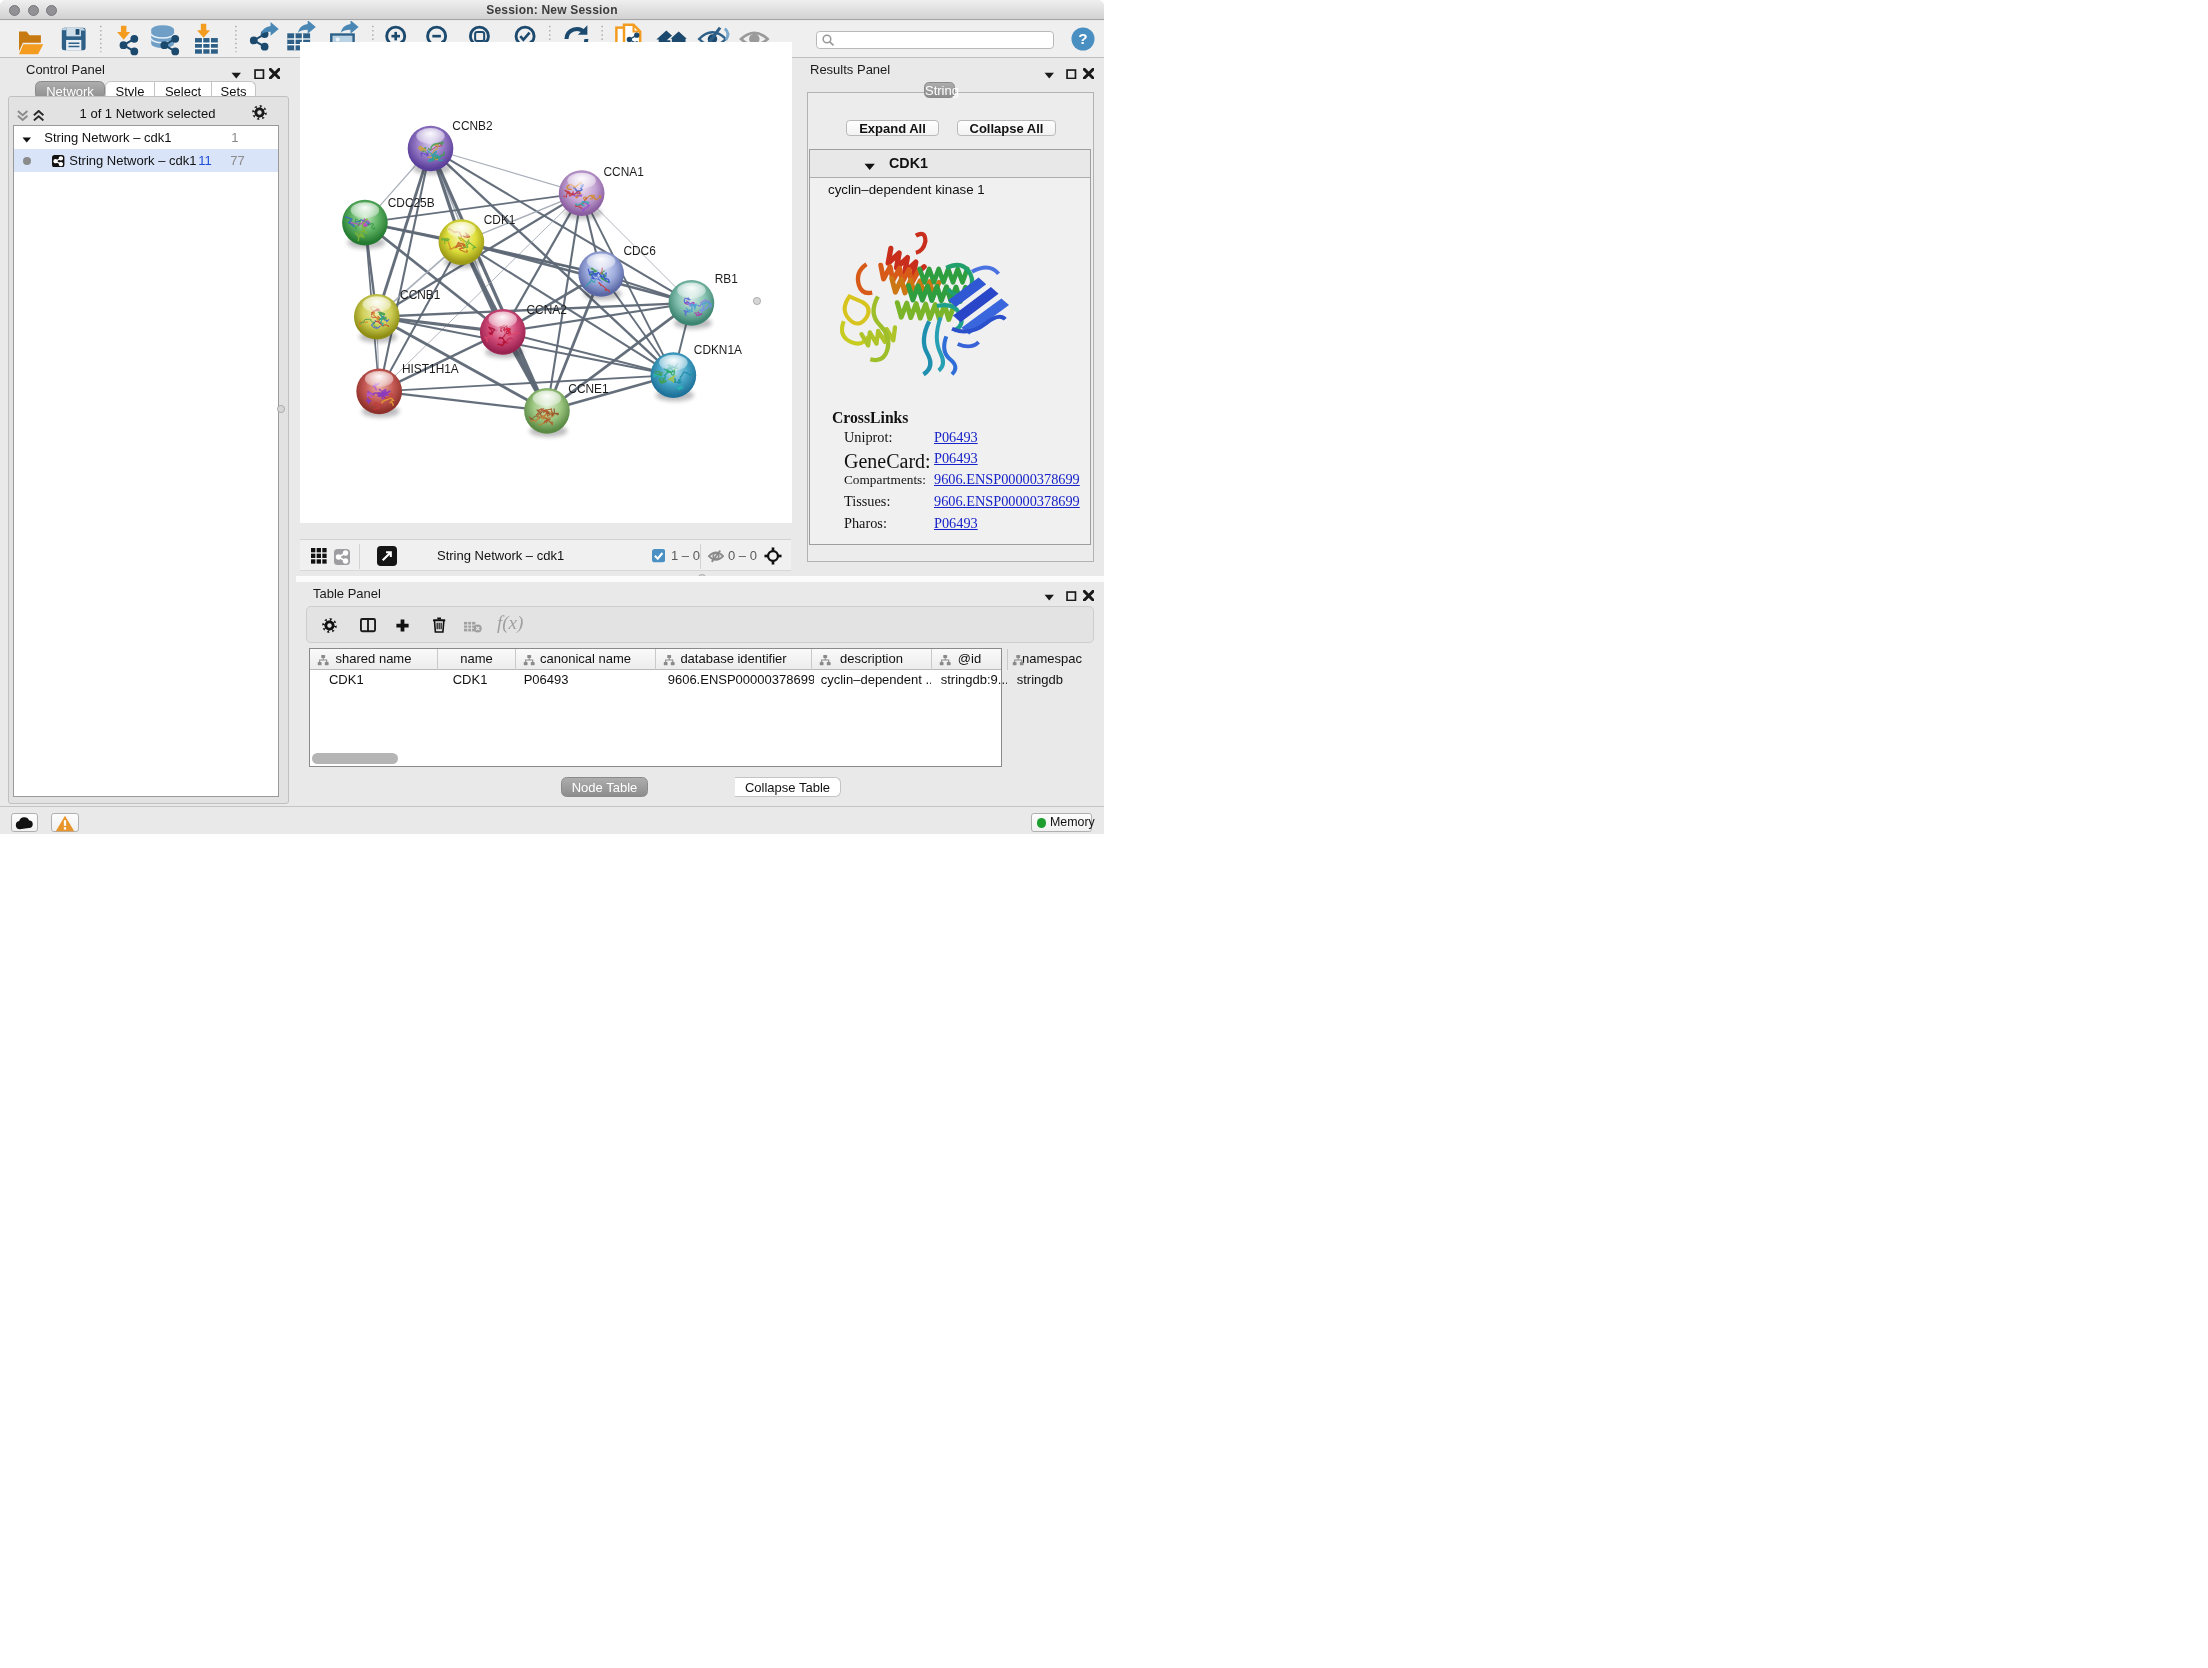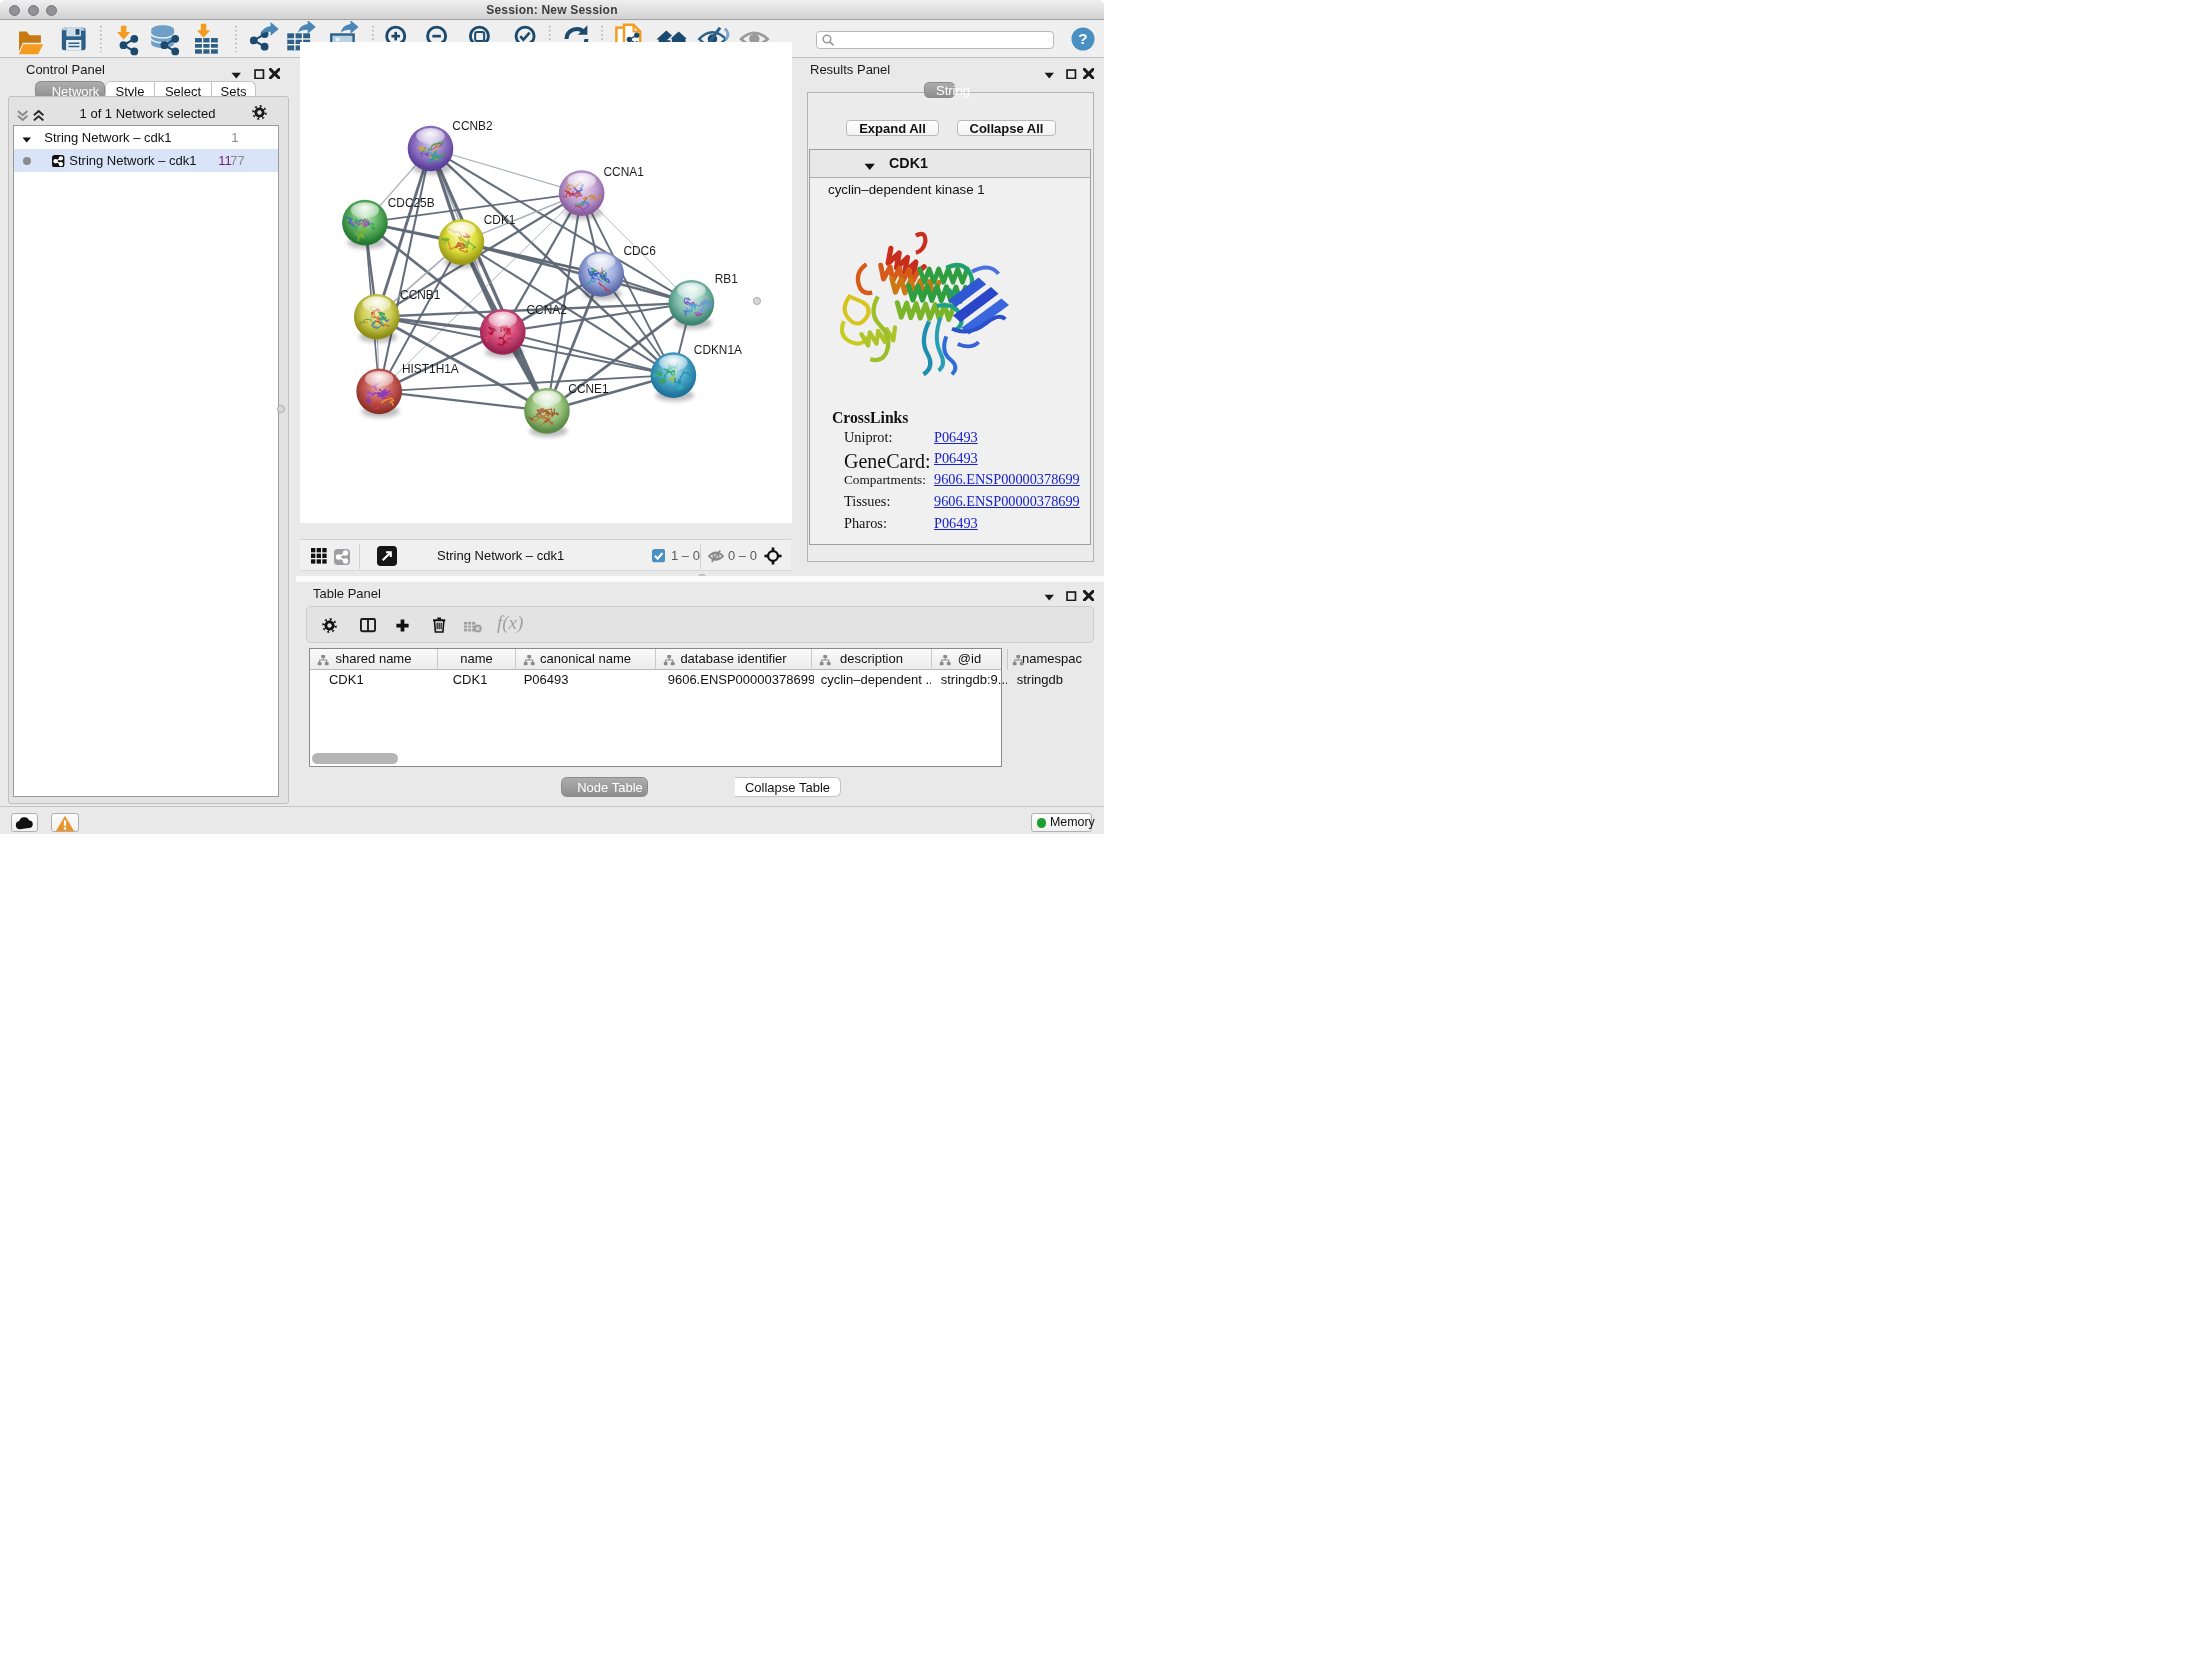--- a/index.html
+++ b/index.html
@@ -4,21 +4,21 @@
 html,body { width:1104px; height:834px; font-family:"Liberation Sans",sans-serif; background:#fff; }
 .abs { position:absolute; }
 #win { position:relative; width:1104px; height:834px; background:#e9e9e9; border-radius:5.7px 5.7px 0 0; overflow:hidden; }
 #titlebar { position:absolute; left:0; top:0; width:100%; height:20.4px; background:linear-gradient(#efefef,#d2d2d2); border-bottom:1px solid #a5a5a5; border-radius:5.7px 5.7px 0 0; }
 .tl { position:absolute; top:5px; width:11px; height:11px; border-radius:50%; background:#919196; border:1px solid #77777c; }
 #title { position:absolute; top:2.9px; width:100%; text-align:center; font-size:12px; font-weight:700; color:#3d3d3d; letter-spacing:0.2px; }
 #toolbar { position:absolute; left:0; top:21.4px; width:100%; height:37px; background:#efefef; border-bottom:1px solid #c0c0c0; }
 #searchbox { position:absolute; left:816px; top:9.5px; width:238px; height:18px; background:#fff; border:1px solid #b9b9b9; border-radius:3.8px; }
 .ptitle { font-size:13px; color:#1a1a1a; }
 .tab { position:absolute; height:19px; line-height:19px; text-align:center; font-size:13px; background:#fff; border:1px solid #c4c4c4; color:#111; }
-.tabsel { background:linear-gradient(#adadad,#8d8d8d); color:#fff; border-color:#8a8a8a;padding-left:11px; }
+.tabsel { background:linear-gradient(#adadad,#8d8d8d); color:#fff; border-color:#8a8a8a; }
 #ctl-gray { position:absolute; left:7.6px; top:96px; width:281px; height:708px; background:#e2e2e2; border:1px solid #c0c0c0; border-radius:2.9px; }
 #tree { position:absolute; left:13.3px; top:125px; width:266px; height:672px; background:#fff; border:1px solid #9a9a9a; }
 .trow { position:relative; width:100%; height:23px; font-size:13px; color:#111; }
 #netpanel { position:absolute; left:300px; top:42px; width:492px; height:481px; background:#fff; }
 #netbar { position:absolute; left:300px; top:539px; width:491px; height:32px; background:#f0f0f0; border-top:1px solid #d2d2d2; border-bottom:1px solid #d8d8d8; }
 #res-outer { position:absolute; left:807px; top:92px; width:287px; height:470px; background:#ececec; border:1px solid #b2b2b2; }
 #res-inner { position:absolute; left:809px; top:149px; width:282px; height:396px; background:#f0f0f0; border:1px solid #9e9e9e; }
 .btn { position:absolute; background:linear-gradient(#ffffff,#f2f2f2); border:1px solid #b9b9b9; border-radius:3.8px; text-align:center; font-size:13px; font-weight:bold; color:#111; }
 #tbl-toolbar { position:absolute; left:306px; top:606px; width:788px; height:37px; background:#e3e3e3; border:1px solid #cdcdcd; border-radius:4.8px; }
 #tbl { position:absolute; left:309px; top:648px; width:693px; height:119px; background:#fff; border:1px solid #8a8a8a; }
@@ -196,21 +196,21 @@
             <rect x="0" y="0" width="12" height="12" rx="2.5" fill="#111"></rect>
             <g stroke="#fff" stroke-width="1.2" fill="#fff">
               <line x1="3.4" y1="6" x2="8.6" y2="3.2"></line>
               <line x1="3.4" y1="6" x2="8.6" y2="8.8"></line>
               <circle cx="3.4" cy="6" r="1.5"></circle>
               <circle cx="8.6" cy="3.2" r="1.5"></circle>
               <circle cx="8.6" cy="8.8" r="1.5"></circle>
             </g>
           </svg></span>
     <span class="abs" style="left:55px;top:3.8px">String Network – cdk1</span>
-    <span class="abs" style="left:204px;top:3.8px;color:#701a75">11</span>
+    <span class="abs" style="left:184px;top:3.8px;color:#1d4ed8">11</span>
     <span class="abs" style="left:216px;top:3.8px;color:#8a8a8a">77</span>
   </div>
 </div>
 
 <div id="netpanel">
       <svg width="492" height="481" viewBox="0 0 517 506" xmlns="http://www.w3.org/2000/svg" style="position:absolute;left:0;top:0">
 <defs>
 <filter id="blur" x="-40%" y="-40%" width="180%" height="180%">
             <feGaussianBlur stdDeviation="2.2"></feGaussianBlur>
           </filter>

